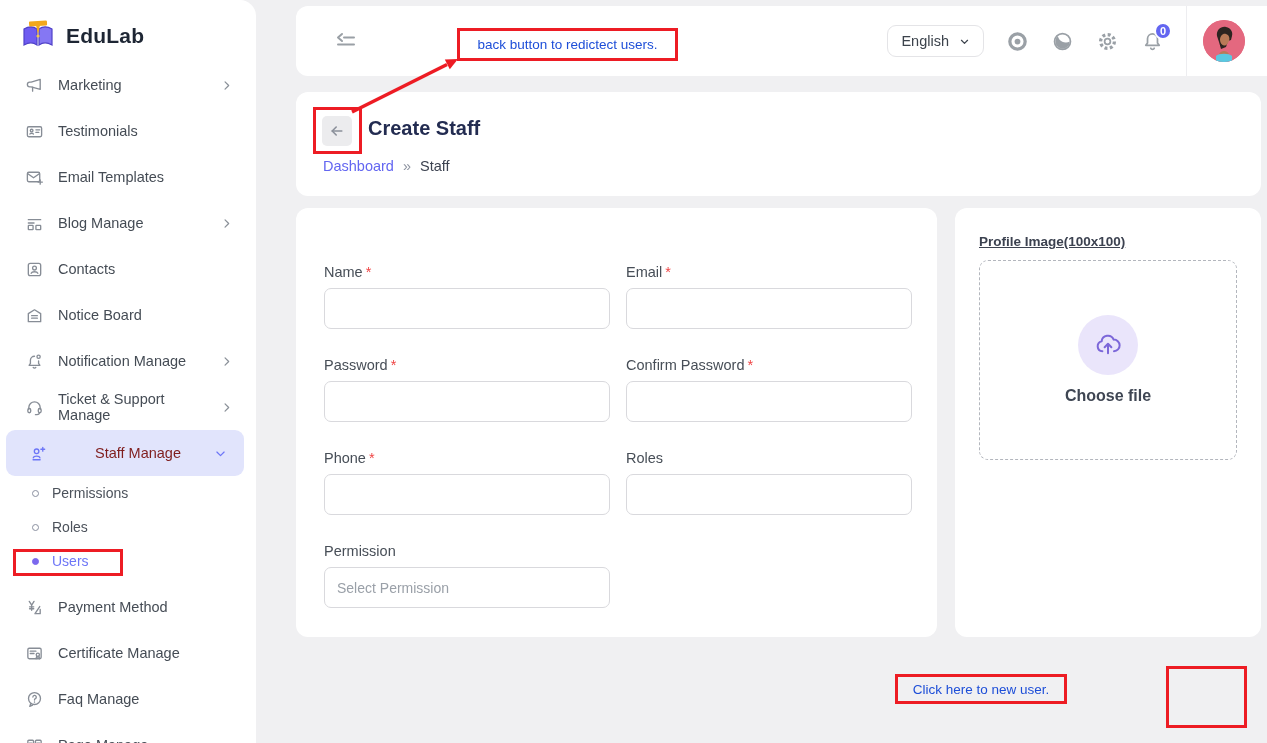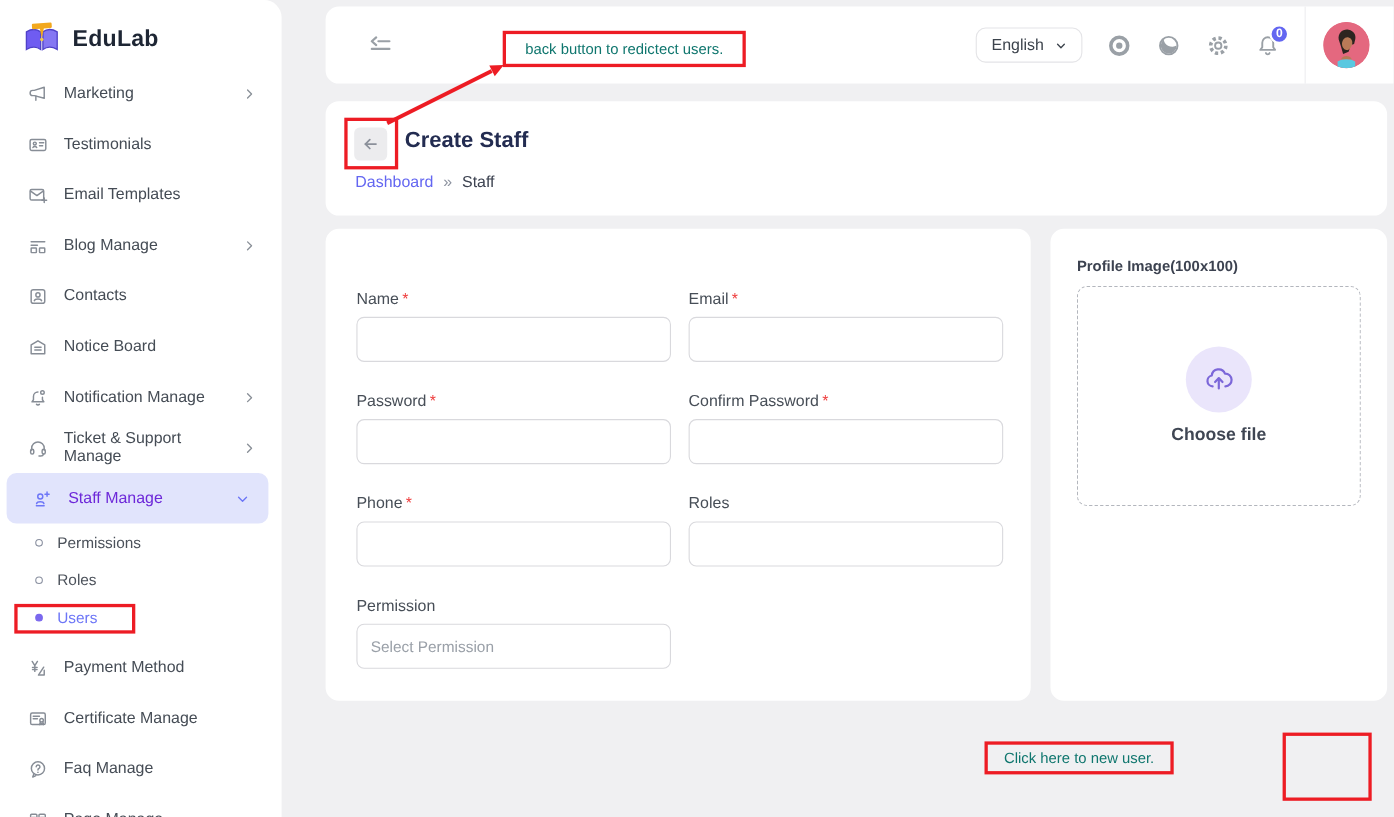--- a/index.html
+++ b/index.html
@@ -8,21 +8,21 @@
   .stage { position:absolute; inset:0; width:1267px; height:743px; }
 
   
   .sidebar { position:absolute; left:0; top:0; width:256px; height:743px; background:#fff; border-radius:0 16px 0 0; overflow:hidden; }
   .logo { display:flex; align-items:center; gap:10px; padding:16px 20px 6px 20px; height:62px; cursor:pointer; }
   .logo-name { font-size:21px; font-weight:bold; color:#1e2634; letter-spacing:.2px; }
   .srow { display:flex; align-items:center; height:46px; padding:0 22px 0 24px; color:#454c55; font-size:14.5px; cursor:pointer; }
   .srow .sicon { width:20px; height:20px; margin-right:14px; flex:0 0 20px; display:flex; align-items:center; justify-content:center; }
   .srow .slabel { flex:1; }
   .srow .schev { width:14px; height:14px; display:flex; align-items:center; }
-  .srow.active { background:#e1e4fc; color:#6d28d9; margin:0 12px 0 6px; padding:0 16px 0 22px; border-radius:9px; }
+  .srow.active { background:#e1e4fc; color:#7f1d1d; margin:0 12px 0 6px; padding:0 16px 0 22px; border-radius:9px;text-align:center; }
   .srow.active .slabel { font-weight:500; }
   .ssub { display:flex; align-items:center; height:34px; padding-left:32px; font-size:14px; color:#4c525b; cursor:pointer; }
   .ssub .sdot { width:7px; height:7px; border:1.5px solid #8a90a0; border-radius:50%; margin-right:13px; background:transparent; }
   .ssub.active { color:#6d76f7; }
   .ssub.active .sdot { background:#7b68ee; border-color:#7b68ee; }
   .sgap { height:6px; }
   svg.ic { stroke:#878d96; stroke-width:1.4; fill:none; stroke-linecap:round; stroke-linejoin:round; }
   .srow.active svg.ic { stroke:#6d76f7; }
   svg.chev { stroke:#8a9098; stroke-width:1.7; fill:none; stroke-linecap:round; stroke-linejoin:round; }
   .srow.active svg.chev { stroke:#6d76f7; }
@@ -50,31 +50,31 @@
   .bc-link { color:#6366f1; cursor:pointer; }
   .bc-sep { color:#8d93a0; }
   .bc-cur { color:#3c4250; }
 
   .fgroup { position:absolute; width:286px; }
   .flabel { font-size:14.5px; color:#474e57; font-weight:500; display:block; margin-bottom:8px; }
   .req { color:#ef4444; margin-left:3px; }
   .finput { width:286px; height:41px; border:1px solid #d9d9dd; border-radius:7px; padding:0 12px; font-size:14px; color:#3c4250; outline:none; background:#fff; font-family:"Liberation Sans", sans-serif; }
   .finput::placeholder { color:#9aa0a8; }
 
-  .side-label { position:absolute; left:24px; top:26px; font-size:13.5px; font-weight:600; color:#3c4250; }
+  .side-label { position:absolute; left:24px; top:26px; font-size:13.5px; font-weight:600; color:#3c4250;text-decoration:underline; }
   .dropzone { position:absolute; left:24px; top:52px; width:258px; height:200px; border:1.5px dashed #b3b6bd; border-radius:9px; display:flex; flex-direction:column; align-items:center; justify-content:center; cursor:pointer; }
   .dz-circle { width:60px; height:60px; border-radius:50%; background:#eae5fb; display:flex; align-items:center; justify-content:center; }
   .dz-text { margin-top:12px; font-size:16px; font-weight:700; color:#3f4653; }
 
   .save-btn { position:absolute; left:882px; top:20px; width:58px; height:44px; background:#6366f1; color:#fff; border:none; border-radius:9px; font-size:15px; font-family:"Liberation Sans", sans-serif; cursor:pointer; }
 
   
   .annot { position:absolute; pointer-events:none; }
   .ann-rect { border:3px solid #ed1c24; }
-  .ann-box { border:3px solid #ed1c24; color:#0f766e; font-size:13.5px; display:flex; align-items:center; justify-content:center; background:transparent; white-space:nowrap; }
+  .ann-box { border:3px solid #ed1c24; color:#1d4ed8; font-size:13.5px; display:flex; align-items:center; justify-content:center; background:transparent; white-space:nowrap; }
 </style>
 </head>
 <body>
 
 <div class="stage">
 
   <nav class="sidebar">
     <div class="logo">
       <span>
         <svg width="36" height="34" viewBox="0 0 36 34">

